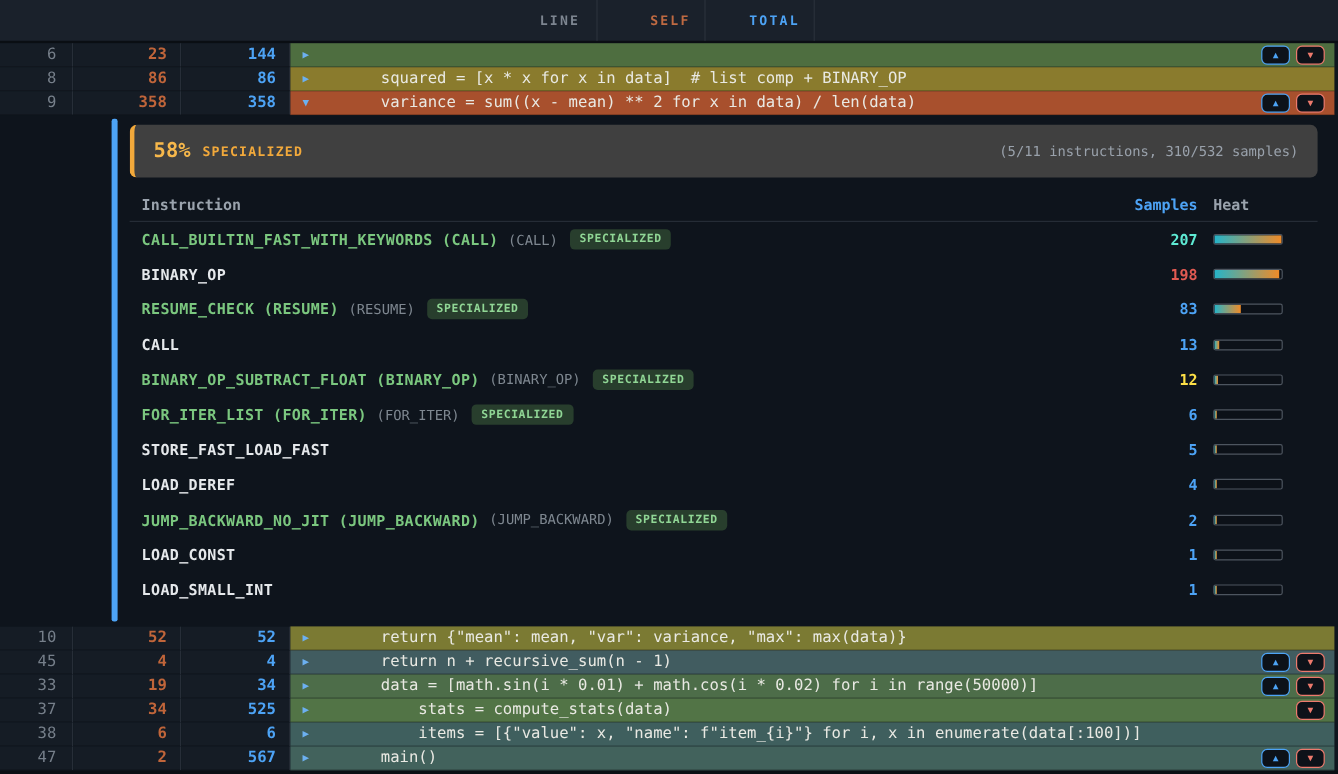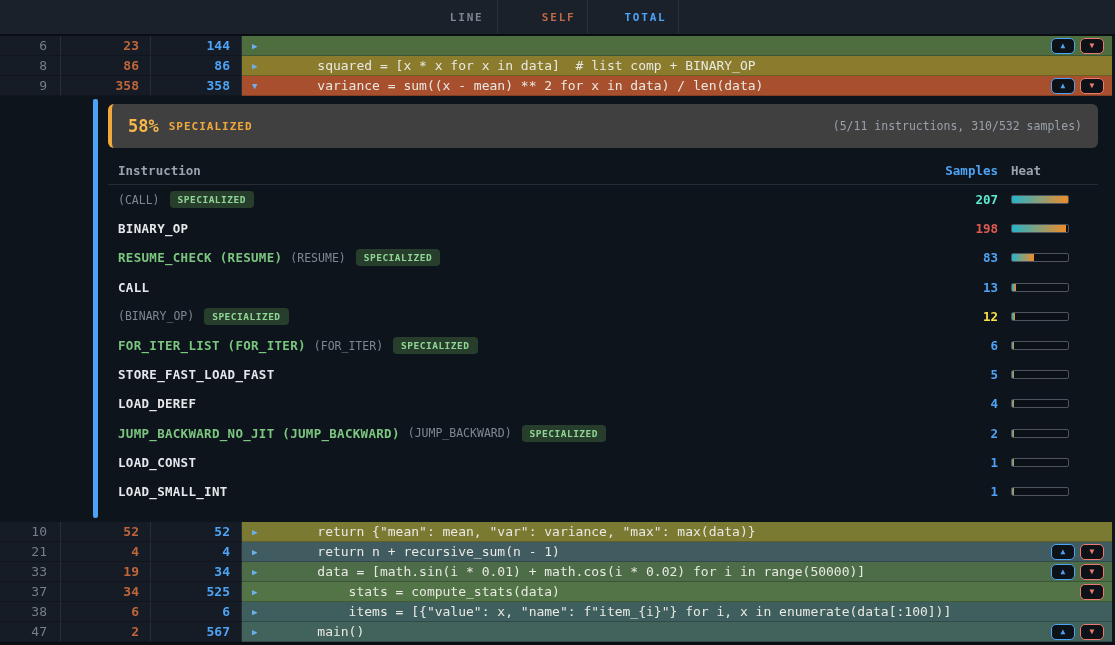--- a/index.html
+++ b/index.html
@@ -152,20 +152,21 @@
 
   <div class="ihdr">
     <span class="col-instr">Instruction</span>
     <span class="col-samples">Samples</span>
     <span class="col-heat">Heat</span>
   </div>
 
   <div class="irows">
 
     <div class="irow">
+      <span class="iname spec">CALL_BUILTIN_FAST_WITH_KEYWORDS (CALL)</span>
       <span class="ibase">(CALL)</span>
       <span class="badge">SPECIALIZED</span>
       <span class="ispacer"></span>
       <span class="isamples" style="color: #5eead4;">207</span>
       <span class="heatbar">
           <span class="fill" style="width: 100%;"></span>
         </span>
     </div>
 
     <div class="irow">
@@ -191,20 +192,21 @@
     <div class="irow">
       <span class="iname plain">CALL</span>
       <span class="ispacer"></span>
       <span class="isamples" style="color: rgb(77, 163, 245);">13</span>
       <span class="heatbar">
           <span class="fill" style="width: 6.3%;"></span>
         </span>
     </div>
 
     <div class="irow">
+      <span class="iname spec">BINARY_OP_SUBTRACT_FLOAT (BINARY_OP)</span>
       <span class="ibase">(BINARY_OP)</span>
       <span class="badge">SPECIALIZED</span>
       <span class="ispacer"></span>
       <span class="isamples" style="color: #fde047;">12</span>
       <span class="heatbar">
           <span class="fill" style="width: 5.8%;"></span>
         </span>
     </div>
 
     <div class="irow">
@@ -272,21 +274,21 @@
   <div class="ncell nc-line">10</div>
   <div class="ncell nc-self">52</div>
   <div class="ncell nc-total">52</div>
   <div class="codecell" style="background-color: rgb(123, 122, 51);">
     <span class="xarrow">▶</span>
     <pre class="src">    return {"mean": mean, "var": variance, "max": max(data)}</pre>
   </div>
 </div>
 
 <div class="crow">
-  <div class="ncell nc-line">21</div>
+  <div class="ncell nc-line">45</div>
   <div class="ncell nc-self">4</div>
   <div class="ncell nc-total">4</div>
   <div class="codecell" style="background-color: rgb(65, 92, 96);">
     <span class="xarrow">▶</span>
     <pre class="src">    return n + recursive_sum(n - 1)</pre>
     <span class="btns">
       <button class="nav up">▲</button>
       <button class="nav down">▼</button>
     </span>
   </div>

